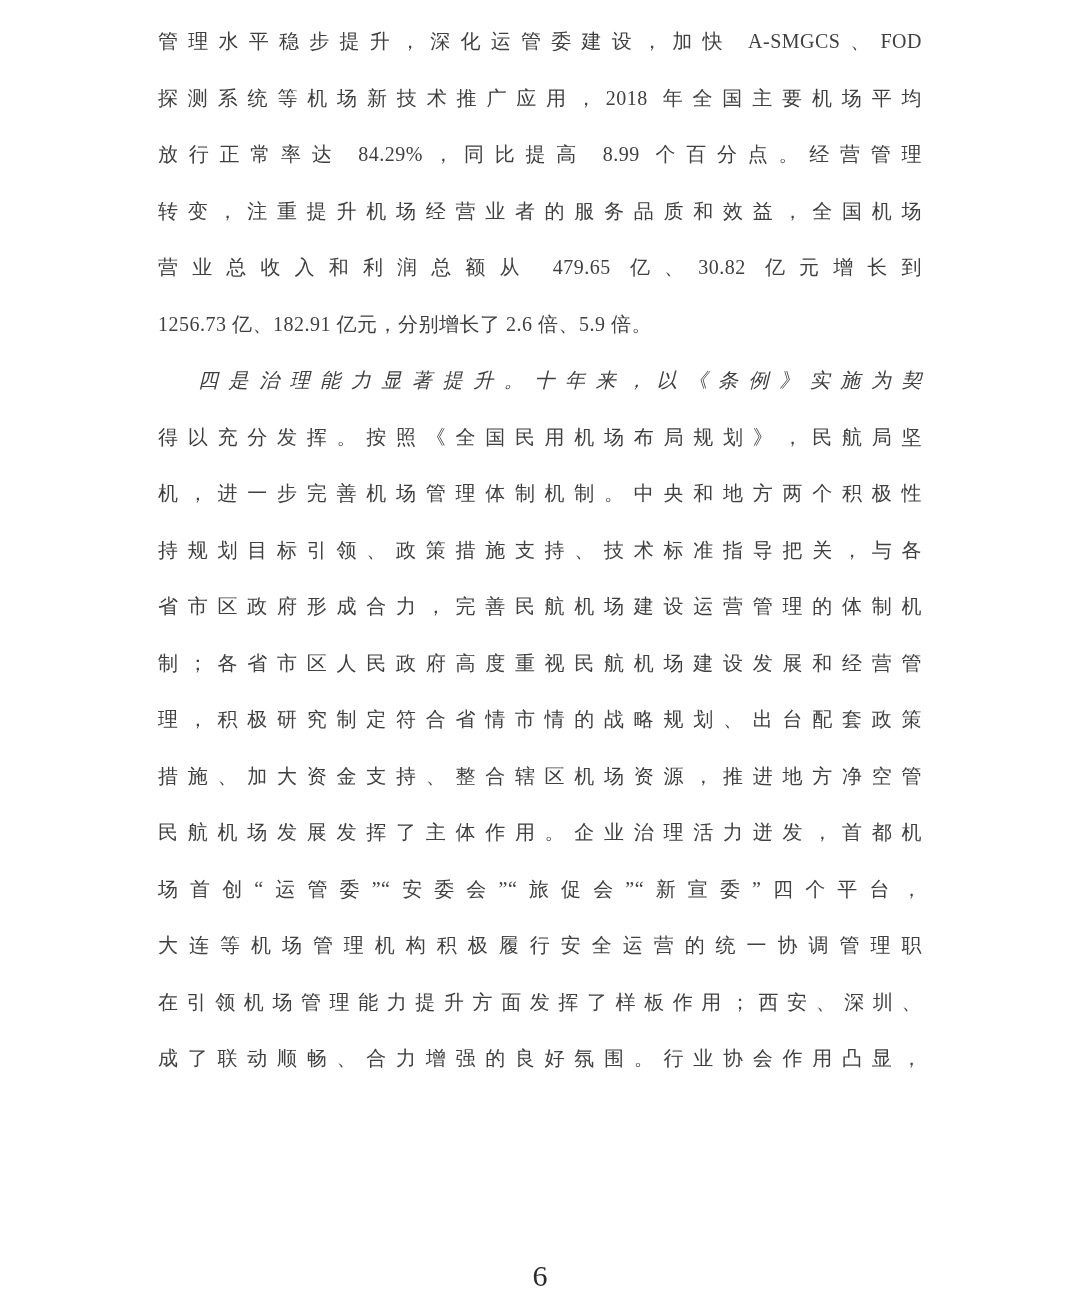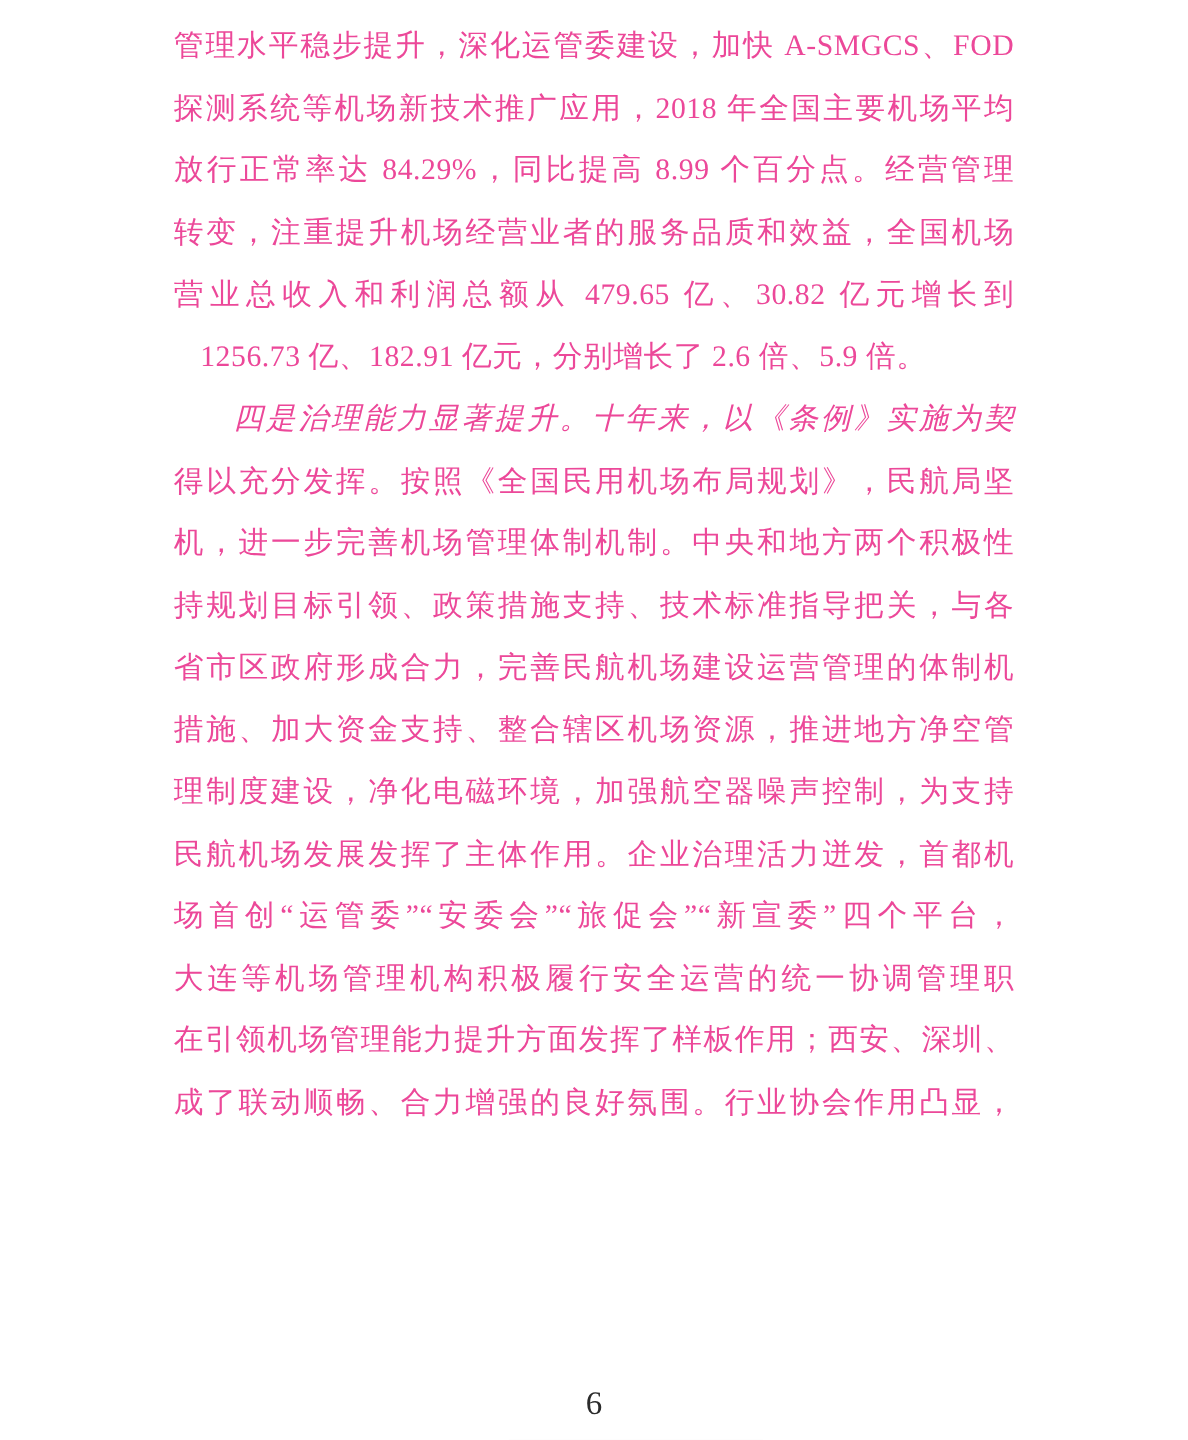--- a/index.html
+++ b/index.html
@@ -17,37 +17,36 @@
     font-family: "Liberation Serif", "DejaVu Serif", serif;
     overflow: hidden;
   }
   .text-block {
     position: absolute;
     left: 158px;
     top: 13px;
     width: 764px;
   }
   .line {
-    font-size: 27px;
+    font-size: 20px;
     line-height: 56.5px;
     height: 56.5px;
     letter-spacing: 0.5px;
     text-align: justify;
     text-align-last: justify;
     white-space: nowrap;
-    color: #ec4899;
+    color: #404040;
   }
   .line.indent {
     text-indent: 2em;
     font-style: italic;
   }
   .line.para-end {
     text-align: left;
     text-align-last: left;
-    margin-left: 24px;
   }
   .page-number {
     position: absolute;
     left: 0;
     top: 1256px;
     width: 100%;
     text-align: center;
     font-size: 30px;
     line-height: 40px;
     color: #2b2b2b;
@@ -62,22 +61,23 @@
     <div class="line">探测系统等机场新技术推广应用，2018 年全国主要机场平均</div>
     <div class="line">放行正常率达 84.29%，同比提高 8.99 个百分点。经营管理</div>
     <div class="line">转变，注重提升机场经营业者的服务品质和效益，全国机场</div>
     <div class="line">营业总收入和利润总额从 479.65 亿、30.82 亿元增长到</div>
     <div class="line para-end">1256.73 亿、182.91 亿元，分别增长了 2.6 倍、5.9 倍。</div>
     <div class="line indent">四是治理能力显著提升。十年来，以《条例》实施为契</div>
     <div class="line">得以充分发挥。按照《全国民用机场布局规划》，民航局坚</div>
     <div class="line">机，进一步完善机场管理体制机制。中央和地方两个积极性</div>
     <div class="line">持规划目标引领、政策措施支持、技术标准指导把关，与各</div>
     <div class="line">省市区政府形成合力，完善民航机场建设运营管理的体制机</div>
+    <div class="line">制；各省市区人民政府高度重视民航机场建设发展和经营管</div>
+    <div class="line">理，积极研究制定符合省情市情的战略规划、出台配套政策</div>
     <div class="line">措施、加大资金支持、整合辖区机场资源，推进地方净空管</div>
-    <div class="line">理制度建设，净化电磁环境，加强航空器噪声控制，为支持</div>
     <div class="line">民航机场发展发挥了主体作用。企业治理活力迸发，首都机</div>
     <div class="line">场首创“运管委”“安委会”“旅促会”“新宣委”四个平台，</div>
     <div class="line">大连等机场管理机构积极履行安全运营的统一协调管理职</div>
     <div class="line">在引领机场管理能力提升方面发挥了样板作用；西安、深圳、</div>
     <div class="line">成了联动顺畅、合力增强的良好氛围。行业协会作用凸显，</div>
   </div>
   <div class="page-number">6</div>
 </div>
 
 </body></html>

